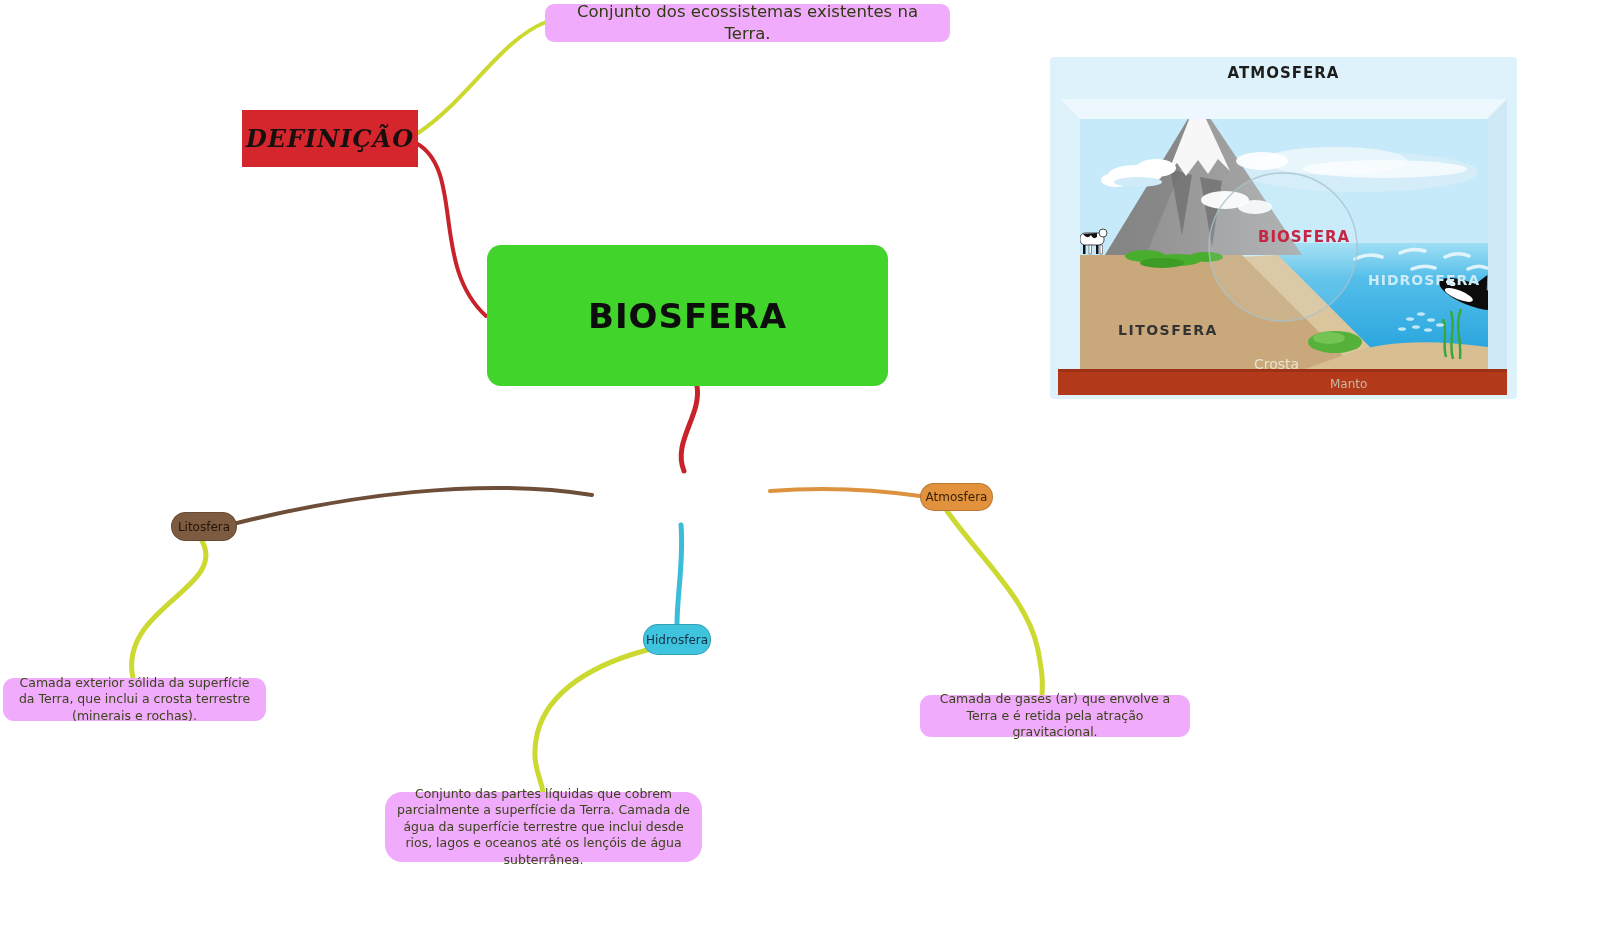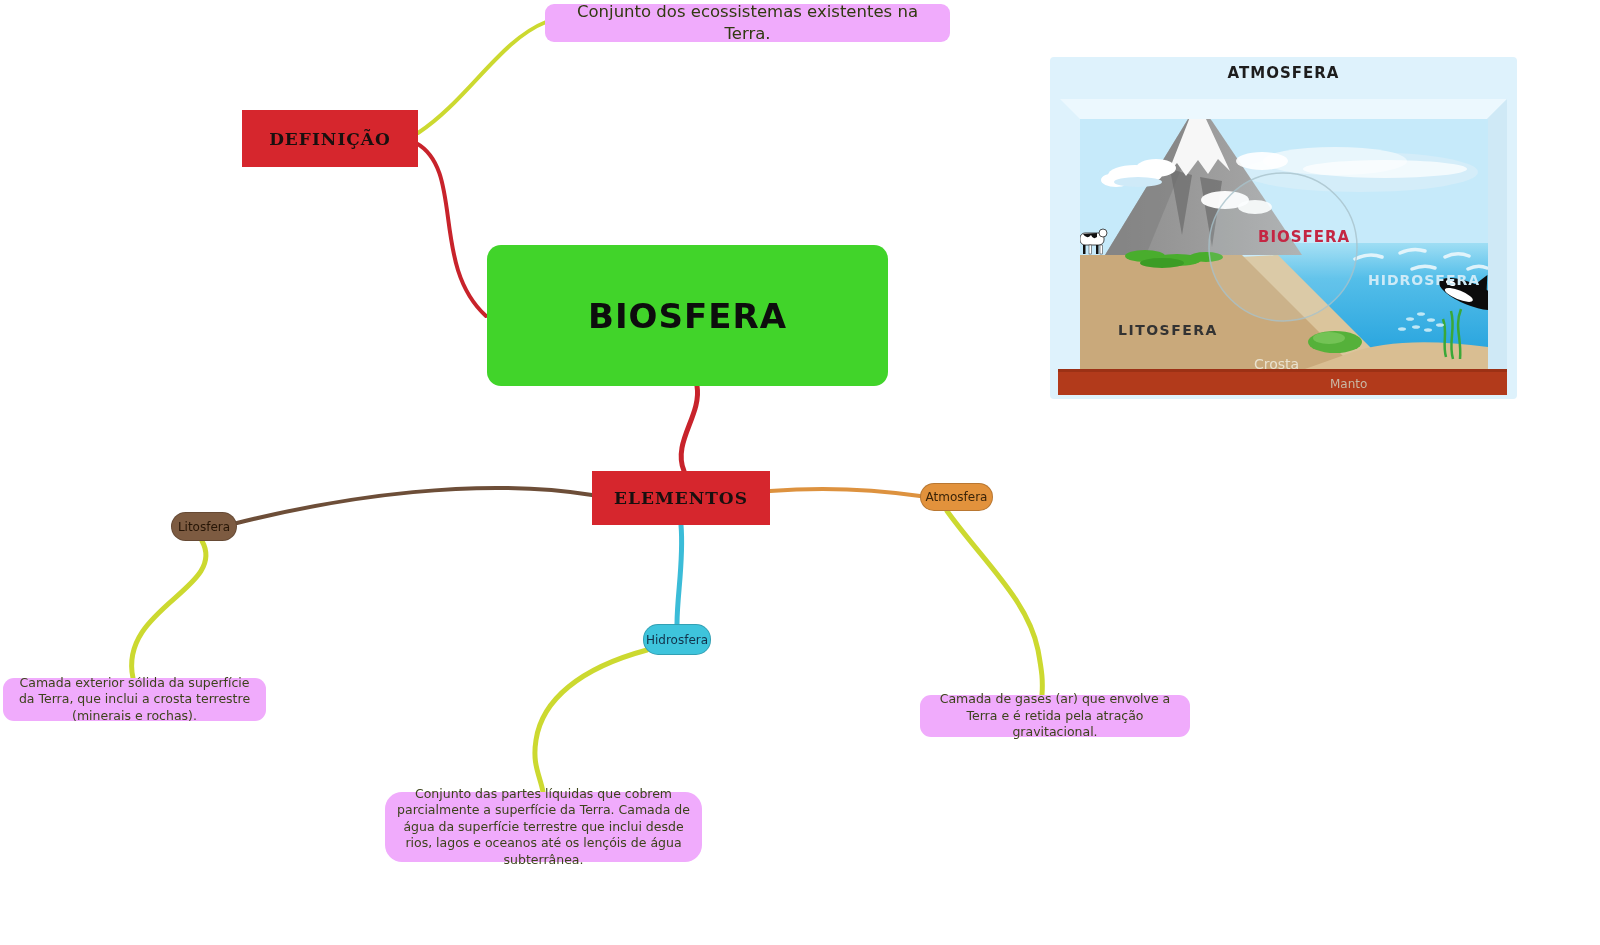--- a/index.html
+++ b/index.html
@@ -5,21 +5,21 @@
   html,body{margin:0;padding:0;background:#fff;}
   .canvas{position:relative;width:1600px;height:945px;background:#ffffff;overflow:hidden;
           font-family:"DejaVu Sans",sans-serif;}
   .connectors{position:absolute;left:0;top:0;z-index:1;}
   .node{position:absolute;z-index:2;display:flex;align-items:center;justify-content:center;
         box-sizing:border-box;text-align:center;}
 
   
   .red-box{background:#d6262d;color:#18100f;font-family:"DejaVu Serif",serif;font-weight:bold;
            letter-spacing:1px;}
-  .def-box{left:242px;top:110px;width:176px;height:57px;font-size:17px;}
+  .def-box{left:242px;top:110px;width:176px;height:57px;font-size:24px;font-style:italic;}
   .elem-box{left:592px;top:471px;width:178px;height:54px;font-size:17px;}
 
   
   .central{left:487px;top:245px;width:401px;height:141px;background:#41d42a;border-radius:14px;
            color:#0d0d0d;font-weight:bold;font-size:34px;letter-spacing:1px;}
 
   
   .pill{border-radius:15px;font-size:12px;border:1px solid rgba(0,0,0,0.18);}
   .pill-lito{left:171px;top:512px;width:66px;height:29px;background:#7d5b41;color:#261506;}
   .pill-hidro{left:643px;top:624px;width:68px;height:31px;background:#3ec4dc;color:#12314a;}
@@ -64,21 +64,20 @@
       <path d="M 947,511 C 982,560 1028,600 1038,650 C 1042,672 1043,680 1042,695" stroke="#ccd930" stroke-width="5"></path>
     </g>
   </svg>
 
   <div class="node note def-note">Conjunto dos ecossistemas existentes na Terra.</div>
 
   <div class="node red-box def-box">DEFINIÇÃO</div>
 
   <div class="node central">BIOSFERA</div>
 
-  <div class="node red-box elem-box">ELEMENTOS</div>
 
   <div class="node pill pill-lito">Litosfera</div>
 
   <div class="node pill pill-hidro">Hidrosfera</div>
 
   <div class="node pill pill-atmo">Atmosfera</div>
 
   <div class="node note note-lito">Camada exterior sólida da superfície da Terra, que inclui a crosta terrestre (minerais e rochas).</div>
 
   <div class="node note note-hidro">Conjunto das partes líquidas que cobrem parcialmente a superfície da Terra. Camada de água da superfície terrestre que inclui desde rios, lagos e oceanos até os lençóis de água subterrânea.</div>

